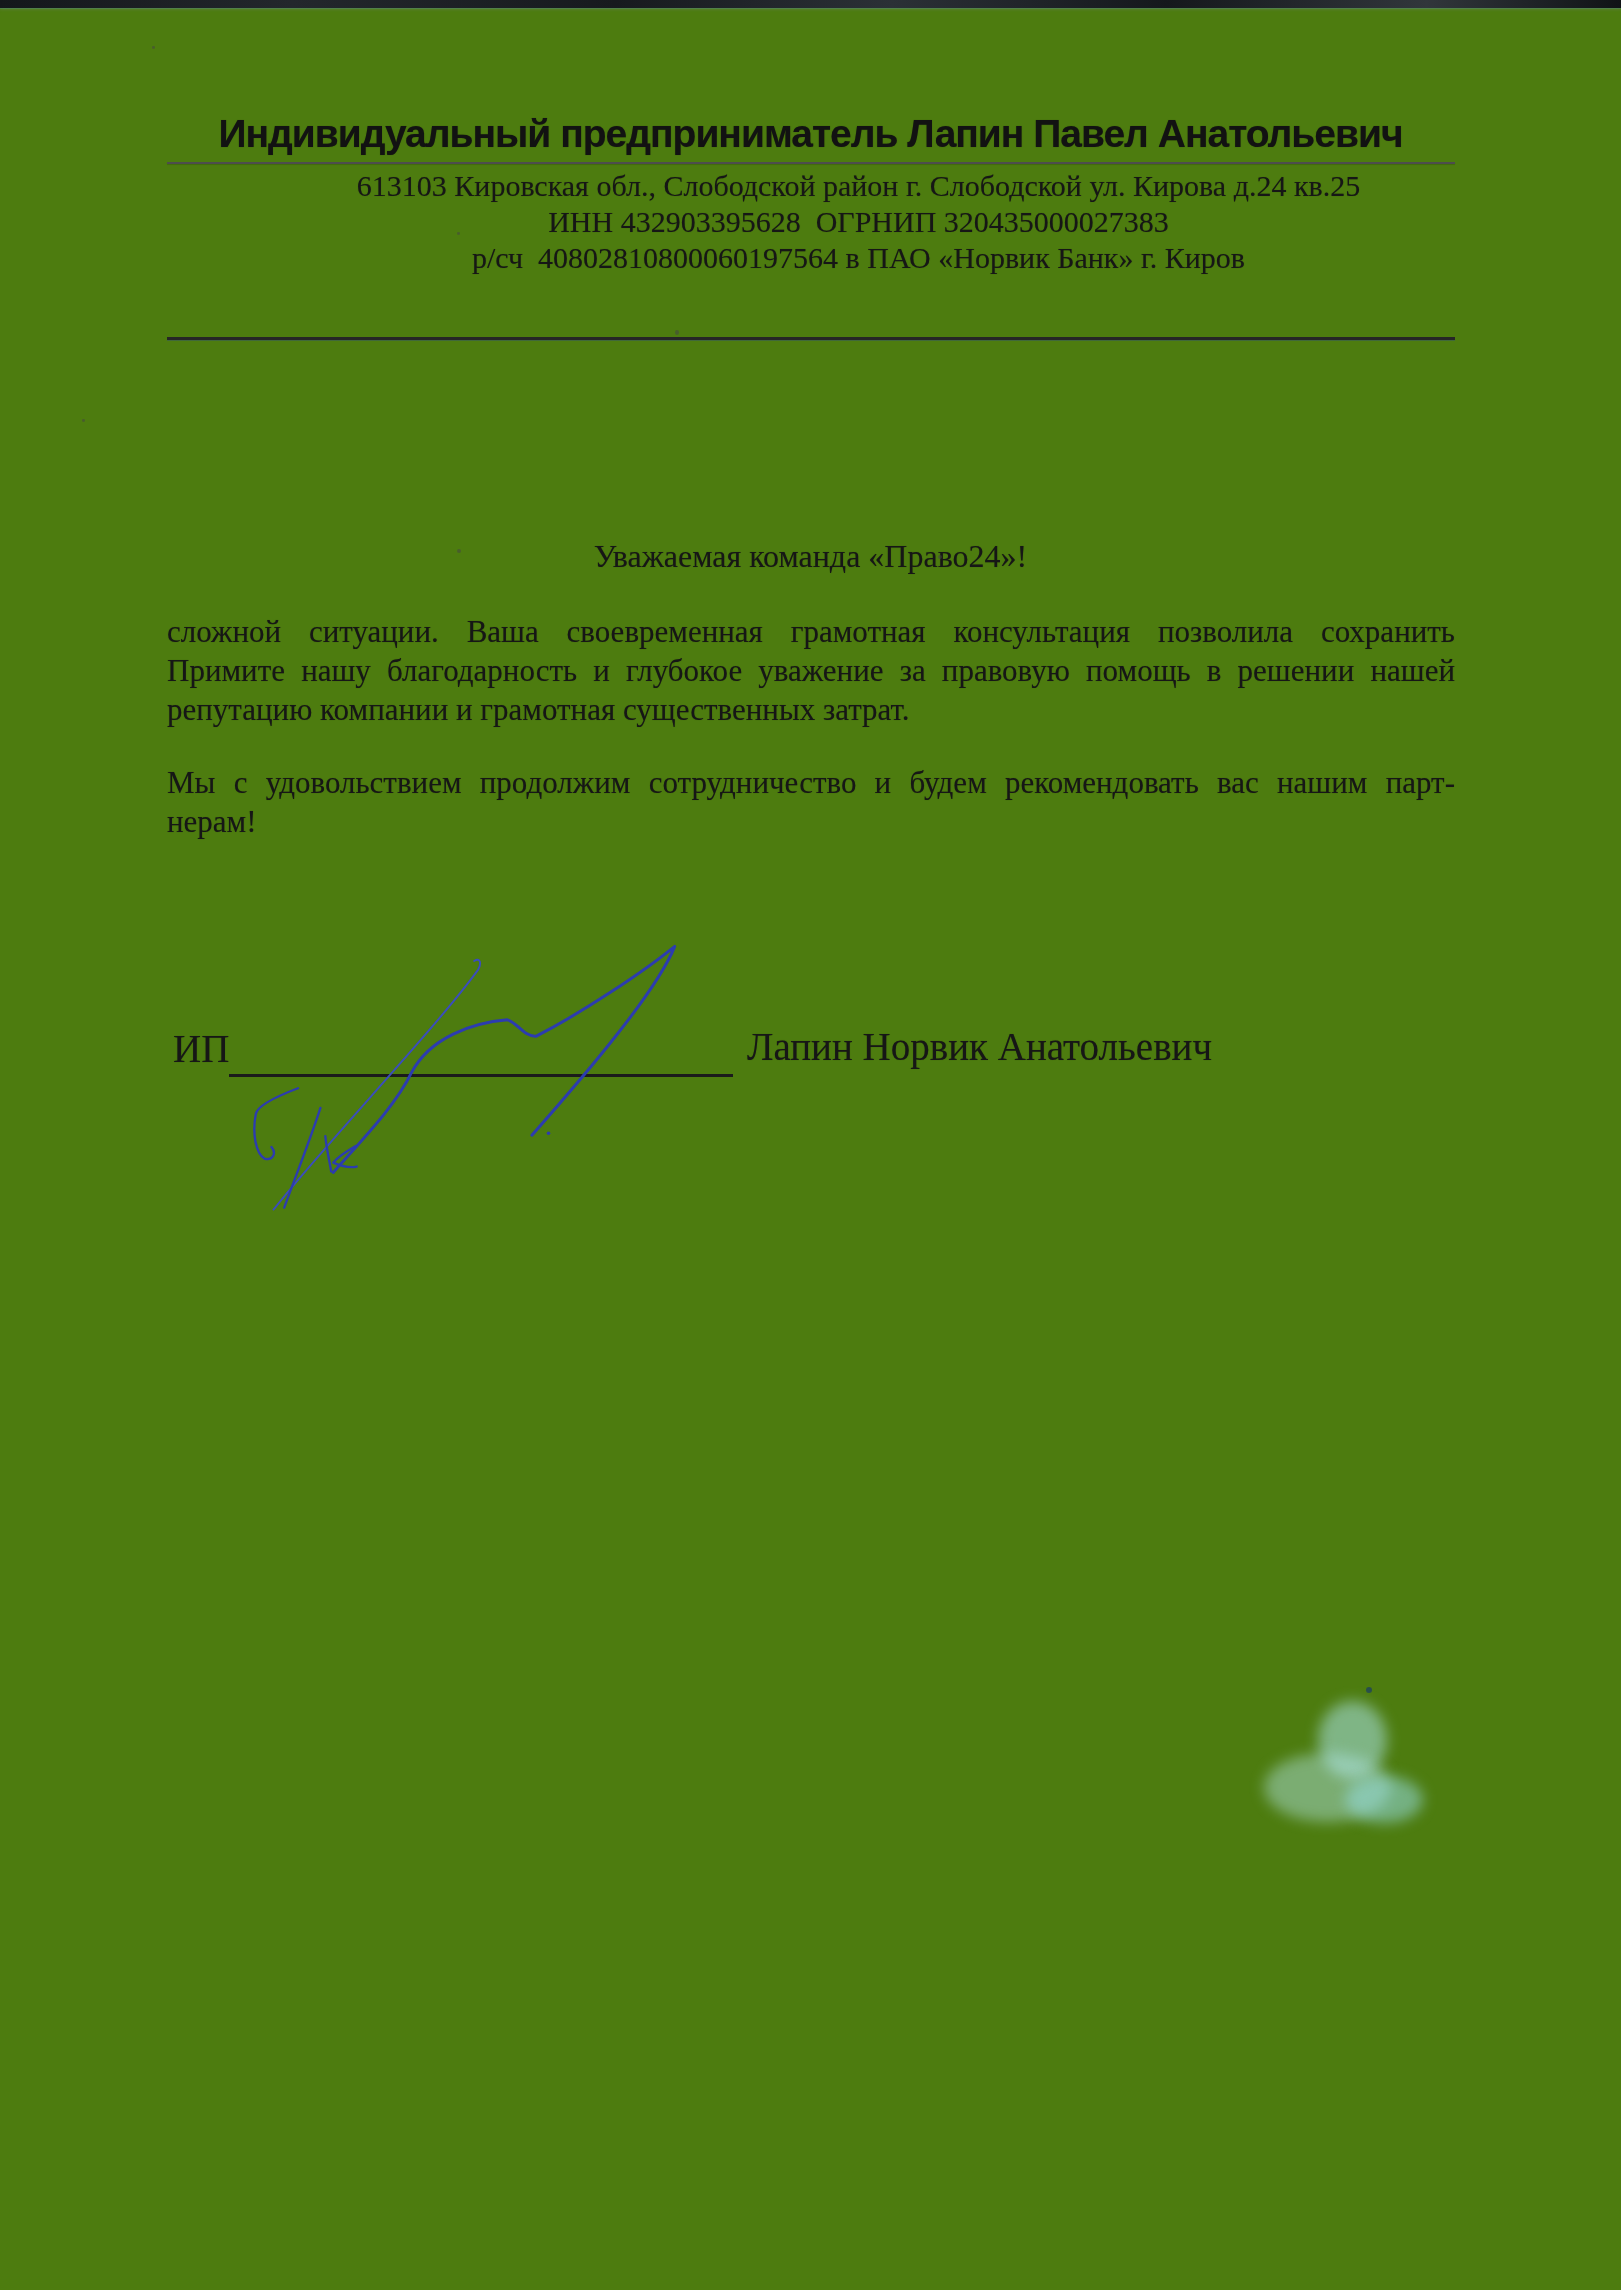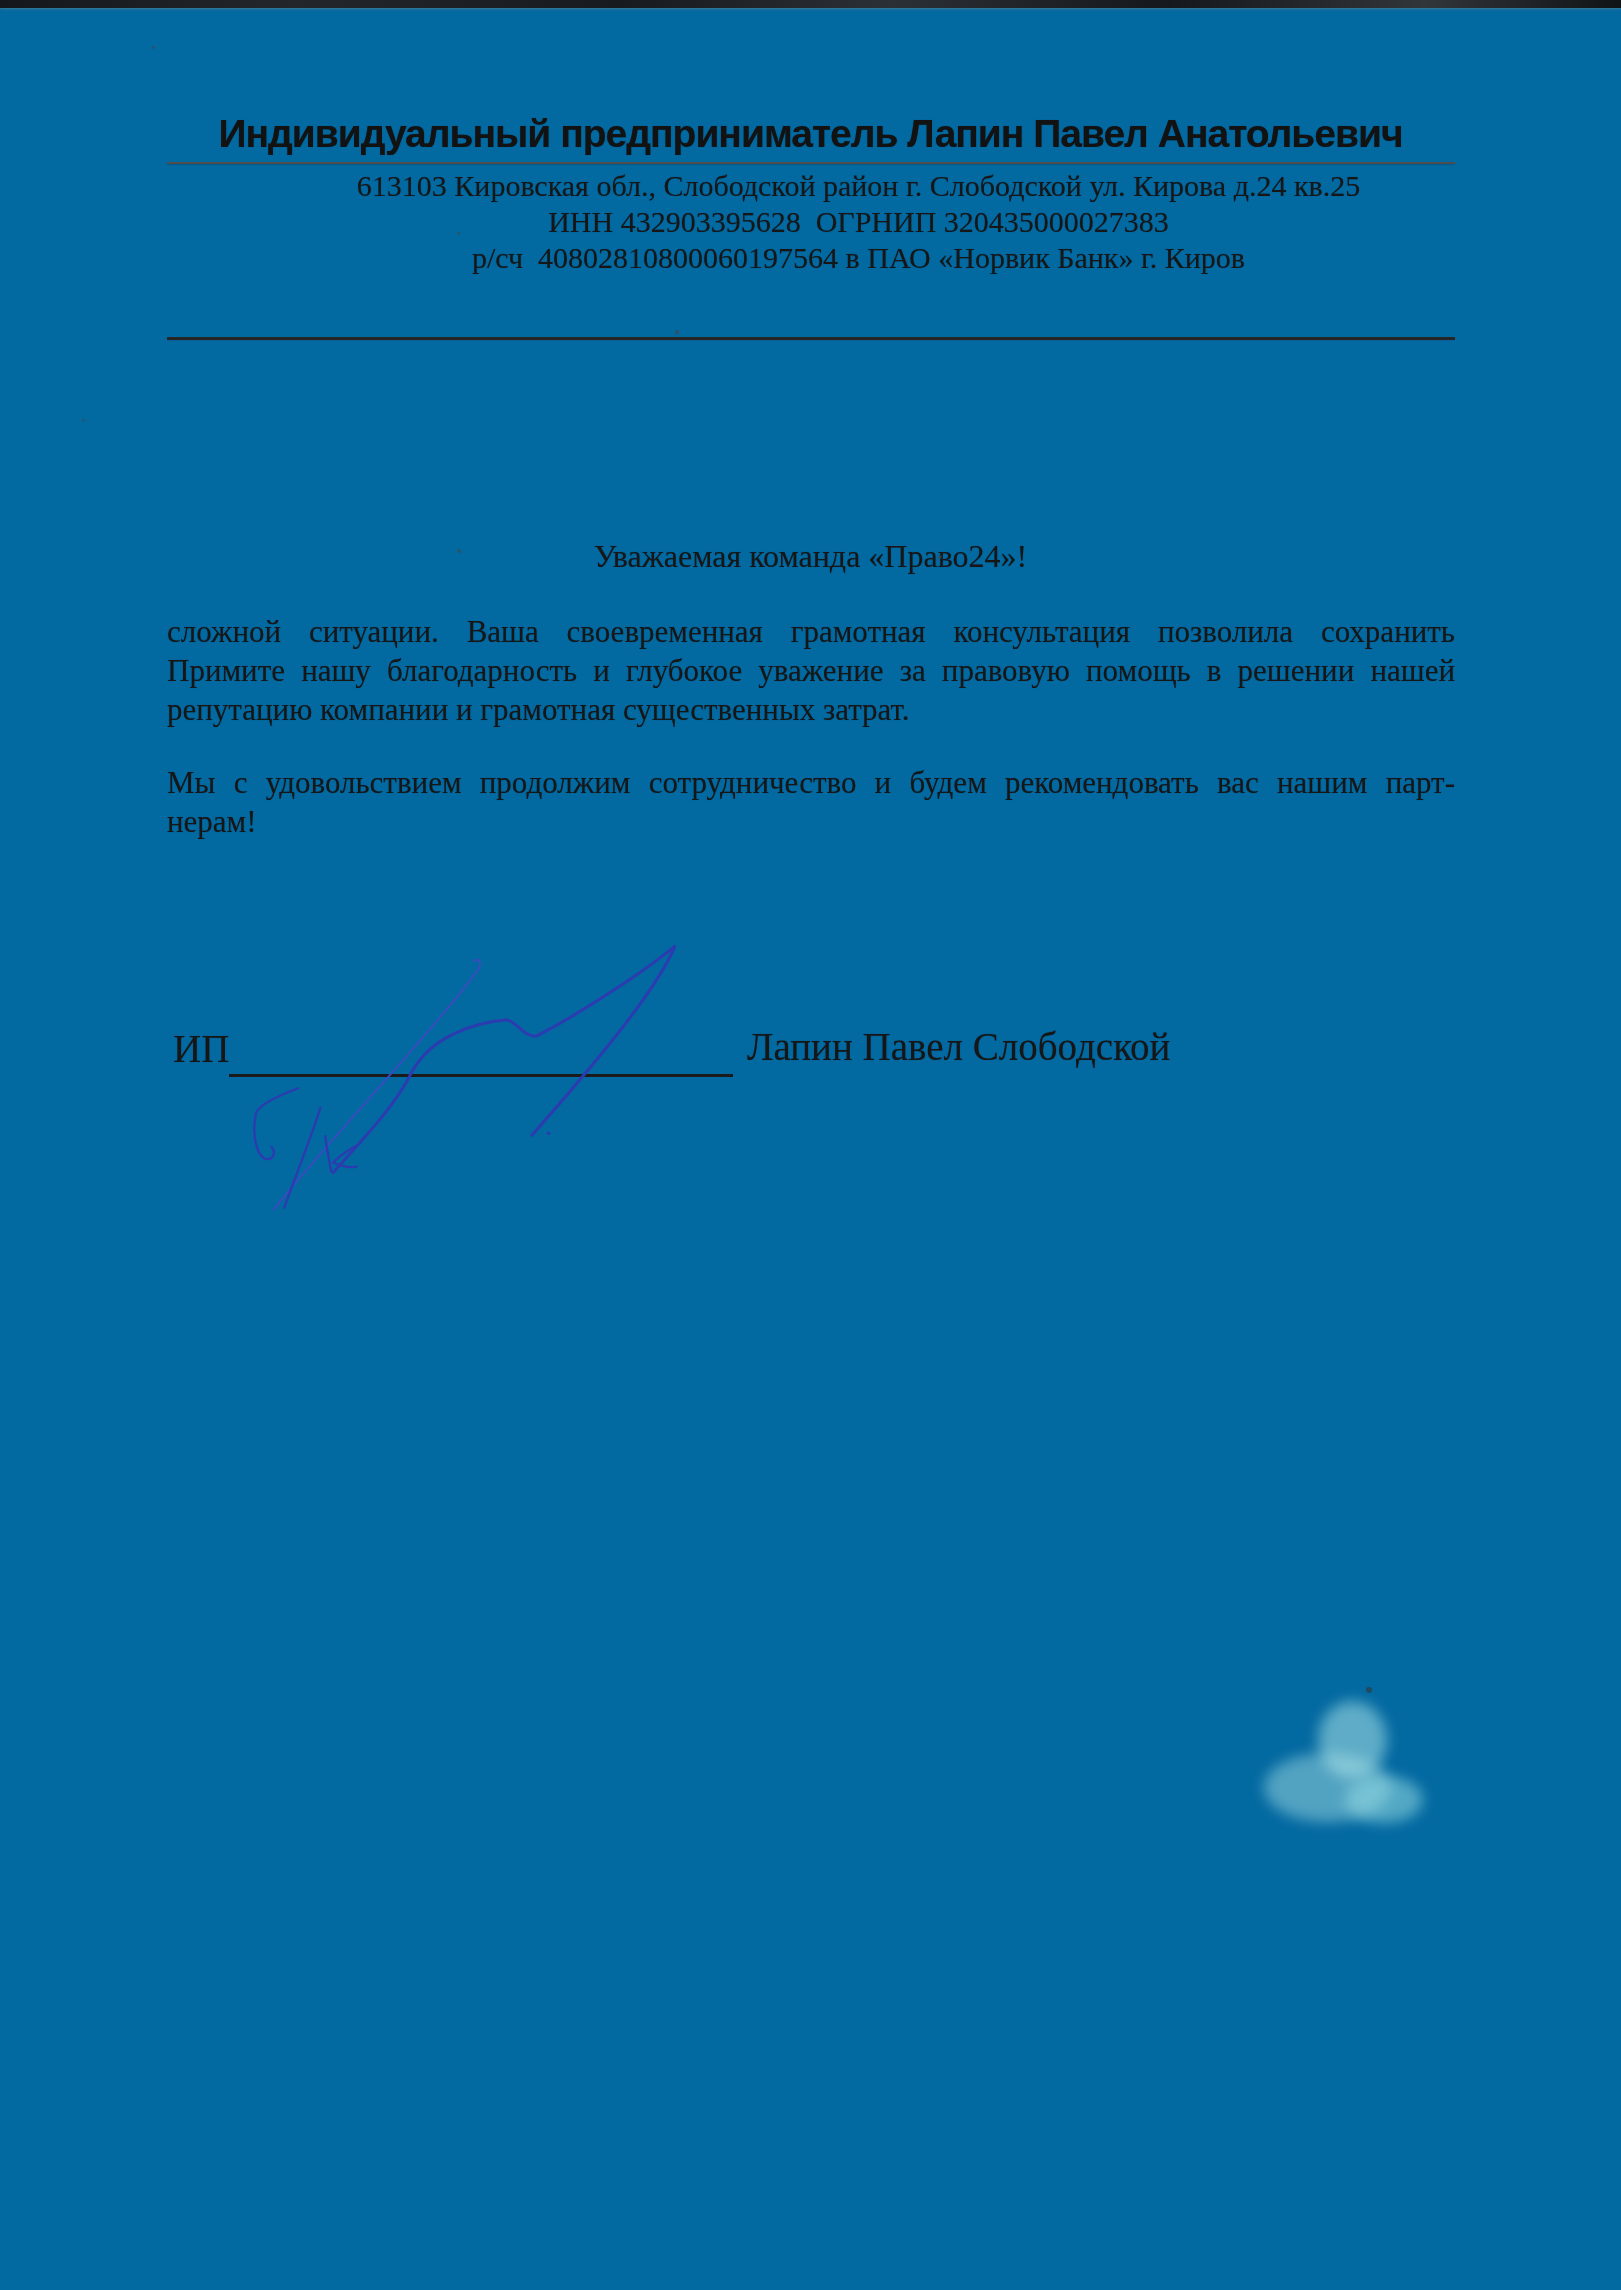--- a/index.html
+++ b/index.html
@@ -1,20 +1,20 @@
 <!DOCTYPE html>
 <html><head>
 <meta charset="utf-8">
 <style>
   html, body { margin: 0; padding: 0; background: #ffffff; }
   .page {
     position: relative;
     width: 1621px;
     height: 2291px;
-    background: #0369a1;
+    background: #4d7c0f;
     overflow: hidden;
     font-family: "Liberation Serif", serif;
     color: #161616;
   }
   
   .scan-bar {
     position: absolute; left: 0; top: 0; width: 1621px; height: 7.8px;
     background: linear-gradient(90deg,#14171b 0%,#23272c 18%,#171a1e 38%,#2b3036 55%,#15181c 72%,#31363b 88%,#101316 100%);
     box-shadow: 0 1px 0 rgba(70,140,150,0.30), 0 2px 2.9px rgba(120,130,140,0.25);
   }
@@ -94,21 +94,21 @@
     <span class="line">репутацию компании и грамотная существенных затрат.</span>
   </div>
 
   <div class="para para-2">
     <span class="line just">Мы с удовольствием продолжим сотрудничество и будем рекомендовать вас нашим парт-</span>
     <span class="line">нерам!</span>
   </div>
 
   <span class="sig-prefix">ИП</span>
   <div class="sig-line"></div>
-  <span class="sig-name">Лапин Павел Слободской</span>
+  <span class="sig-name">Лапин Норвик Анатольевич</span>
 
   <svg class="sig-svg" viewBox="0 0 620 330">
 
     <path class="thin" d="M 99 300 C 150 235, 262 118, 308 55 C 312 48, 310 42, 304 46"></path>
 
     <path class="thick" d="M 160 262 C 192 226, 224 193, 240 160 C 259 124, 302 109, 338 106
                            C 351 111, 352 121, 367 123 C 414 99, 477 57, 509 31
                            C 490 78, 416 164, 363 224"></path>
 
     <path class="mid" d="M 124 176 C 103 184, 83 193, 81 202 C 77 222, 81 243, 90 248 C 99 250, 102 242, 97 236"></path>

